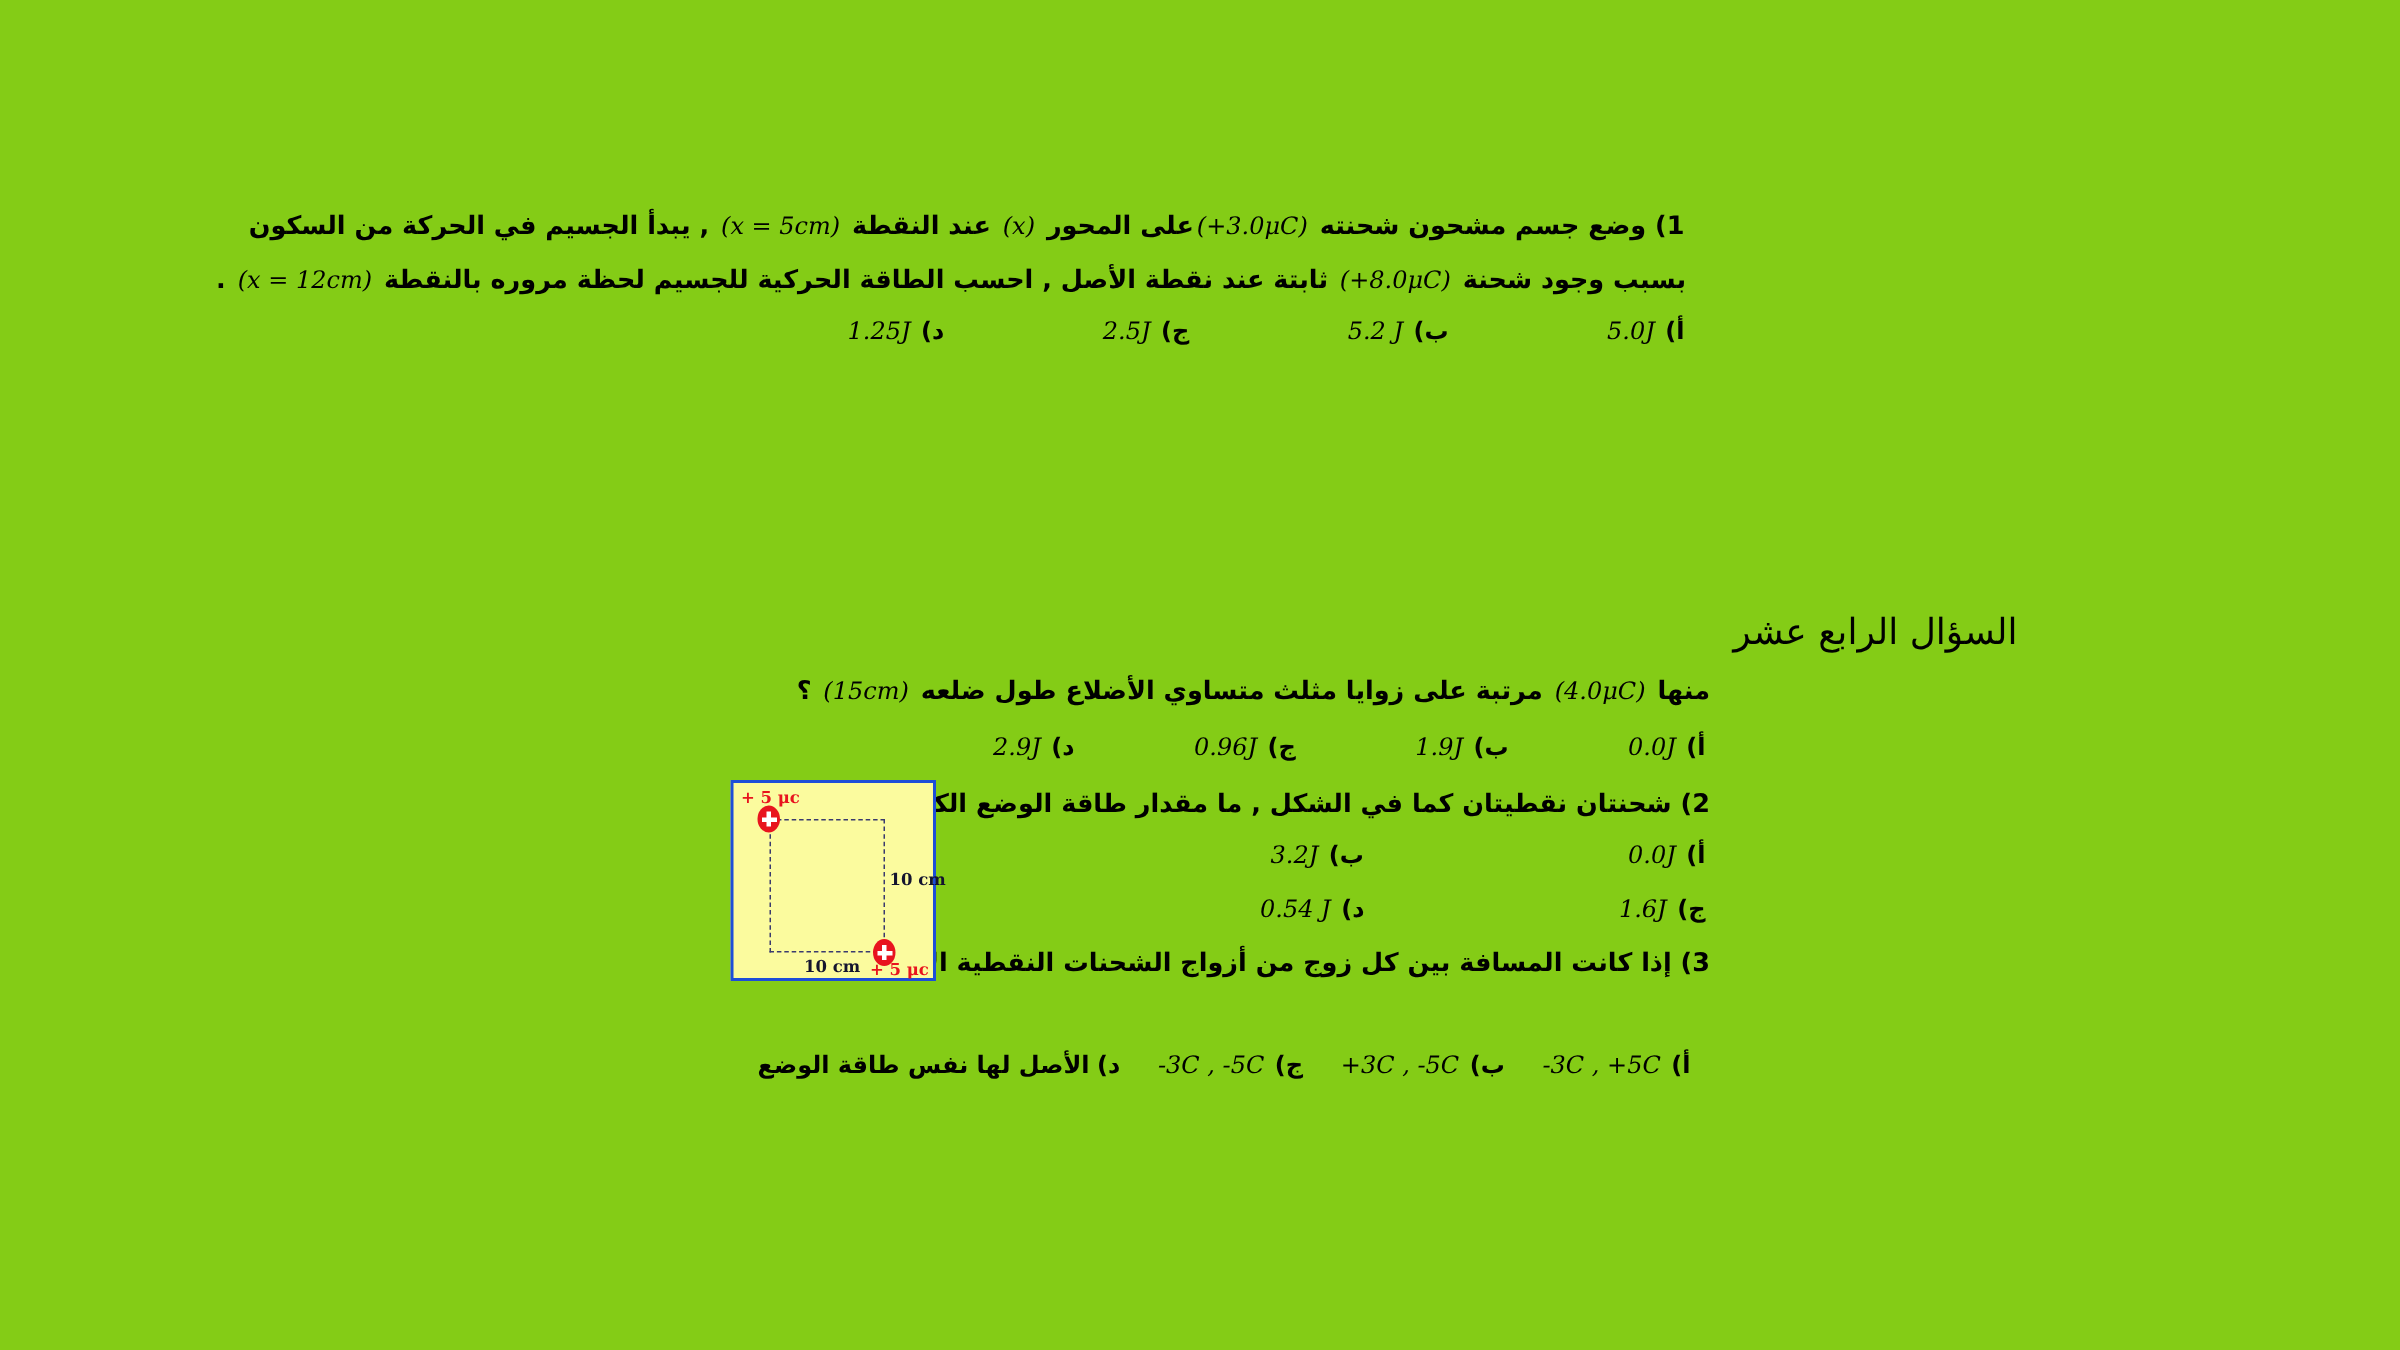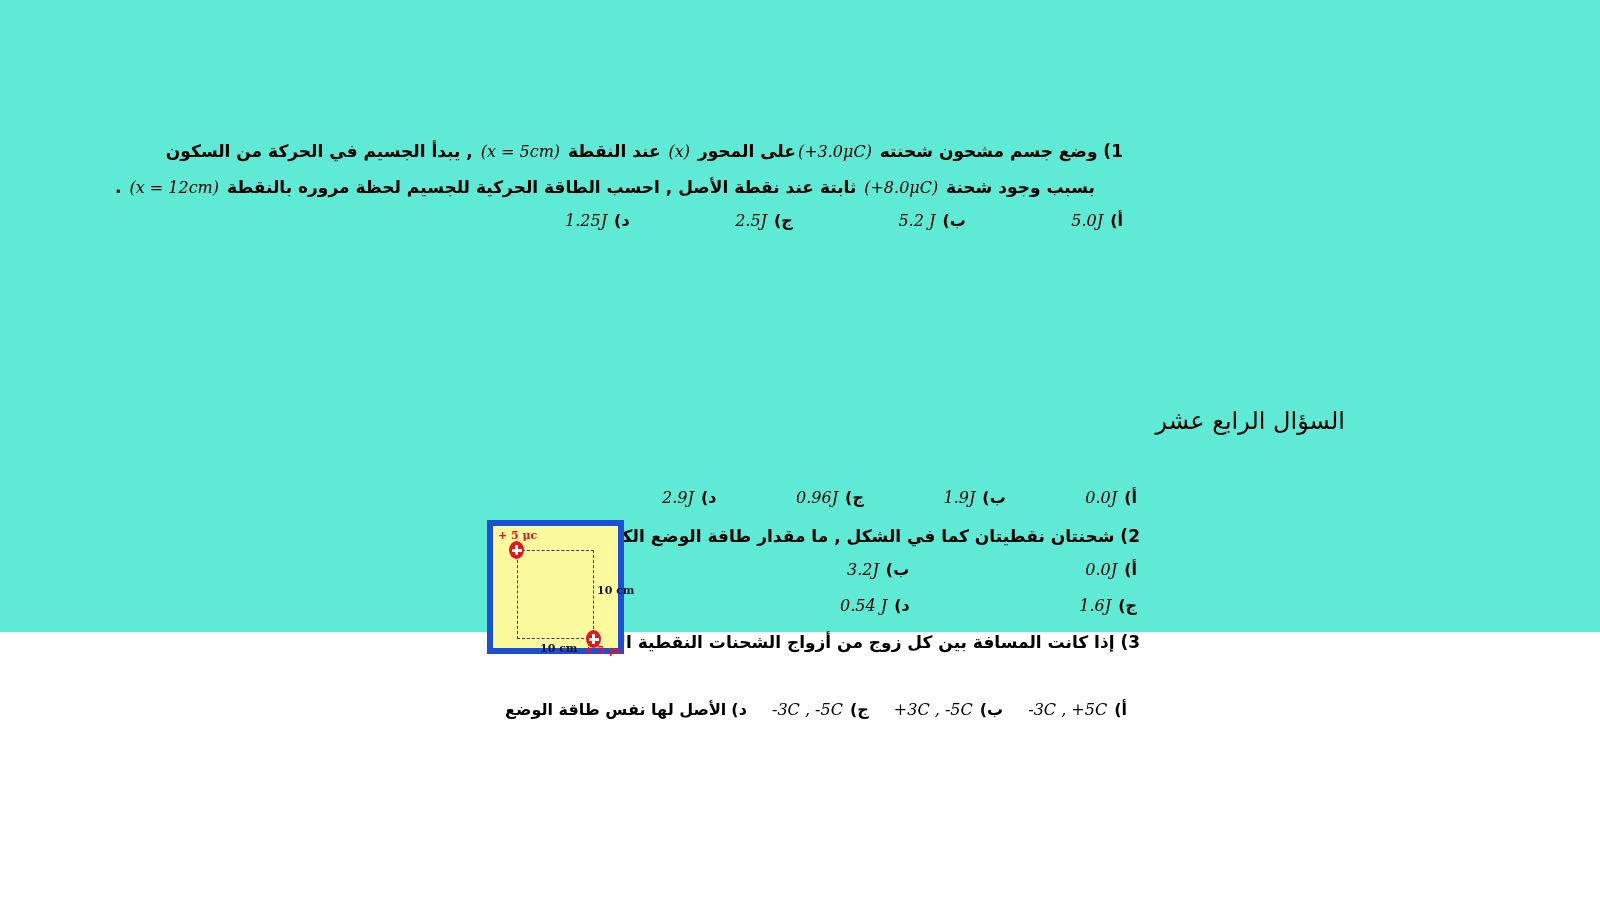--- a/index.html
+++ b/index.html
@@ -1,36 +1,36 @@
 <!DOCTYPE html>
 <html lang="ar"><head>
 <meta charset="utf-8">
 <style>
   html,body{margin:0;padding:0;}
   body{width:1600px;height:900px;background:#ffffff;overflow:hidden;}
-  .page{position:relative;width:1600px;height:632px;background:#5eead4;color:#000;
+  .page{position:relative;width:1600px;height:900px;background:#84cc16;color:#000;
         font-family:"DejaVu Sans",sans-serif;}
   
   .line{position:absolute;direction:rtl;white-space:nowrap;text-align:right;
         font-size:17px;font-weight:bold;line-height:1.5;color:#000;}
   .ar{font-family:"DejaVu Sans",sans-serif;}
   .math{font-family:"DejaVu Serif",serif;font-style:italic;font-weight:normal;
         font-size:16px;direction:ltr;unicode-bidi:embed;padding:0 2px;}
   
   .sec-label{position:absolute;direction:rtl;white-space:nowrap;
              font-size:24px;font-weight:normal;color:#000;margin-left:40px;}
   
   .opt-row{position:absolute;direction:rtl;display:flex;justify-content:space-between;
            align-items:baseline;}
   .opt{white-space:nowrap;direction:rtl;font-weight:bold;font-size:16px;}
   .opt .letter{margin-left:5px;}
   .opt .math{font-size:16px;margin-top:36px;}
   
   .figure{position:absolute;left:487px;top:520px;width:137px;height:134px;
-          background:#fbfb9e;border:6px solid #1d4ed8;box-sizing:border-box;}
+          background:#fbfb9e;border:2px solid #1d4ed8;box-sizing:border-box;}
   .dsq{position:absolute;left:24px;top:24px;width:77px;height:89px;
        border:1.8px dashed #3a3a6e;box-sizing:border-box;}
   .charge{position:absolute;width:15px;height:18px;background:#e8141e;border-radius:50%;}
   .charge .ph{position:absolute;left:2.5px;top:7.5px;width:10px;height:3px;background:#fff;}
   .charge .pv{position:absolute;left:6px;top:4px;width:3px;height:10px;background:#fff;}
   .charge-tl{left:16px;top:15px;}
   .charge-br{left:93px;top:104px;}
   .fig-label{position:absolute;font-family:"DejaVu Serif",serif;font-weight:bold;
              font-size:11px;white-space:nowrap;line-height:1;}
   .red{color:#e8141e;}
@@ -41,32 +41,35 @@
   .lbl-br{left:91px;top:119px;}
 </style>
 </head>
 <body>
 
 <div class="page">
 
   <div class="line" style="top:139px;right:477px;">
     <span class="ar">1) وضع جسم مشحون شحنته </span><span class="math" dir="ltr">(+3.0μC)</span><span class="ar">على المحور </span><span class="math" dir="ltr">(x)</span><span class="ar"> عند النقطة </span><span class="math" dir="ltr">(x = 5cm)</span><span class="ar"> , يبدأ الجسيم في الحركة من السكون</span>
   </div>
-  <div class="line" style="top:175px;right:505px;">
+  <div class="line" style="top:175px;right:476px;">
     <span class="ar">بسبب وجود شحنة </span><span class="math" dir="ltr">(+8.0μC)</span><span class="ar"> ثابتة عند نقطة الأصل , احسب الطاقة الحركية للجسيم لحظة مروره بالنقطة </span><span class="math" dir="ltr">(x = 12cm)</span><span class="ar"> .</span>
   </div>
   <div class="opt-row" style="top:211px;left:563px;width:560px;">
     <div class="opt"><span class="ar letter">أ)</span><span class="math" dir="ltr">5.0J</span></div>
     <div class="opt"><span class="ar letter">ب)</span><span class="math" dir="ltr">5.2 J</span></div>
     <div class="opt"><span class="ar letter">ج)</span><span class="math" dir="ltr">2.5J</span></div>
     <div class="opt"><span class="ar letter">د)</span><span class="math" dir="ltr">1.25J</span></div>
   </div>
 
   <div class="sec-label" style="top:407px;right:255px;">السؤال الرابع عشر</div>
 
+  <div class="line" style="top:449px;right:460px;">
+    <span class="ar">منها </span><span class="math" dir="ltr">(4.0μC)</span><span class="ar"> مرتبة على زوايا مثلث متساوي الأضلاع طول ضلعه </span><span class="math" dir="ltr">(15cm)</span><span class="ar"> ؟</span>
+  </div>
   <div class="opt-row" style="top:488px;left:660px;width:477px;">
     <div class="opt"><span class="ar letter">أ)</span><span class="math" dir="ltr">0.0J</span></div>
     <div class="opt"><span class="ar letter">ب)</span><span class="math" dir="ltr">1.9J</span></div>
     <div class="opt"><span class="ar letter">ج)</span><span class="math" dir="ltr">0.96J</span></div>
     <div class="opt"><span class="ar letter">د)</span><span class="math" dir="ltr">2.9J</span></div>
   </div>
 
   <div class="line" style="top:524px;right:460px;">
     <span class="ar">2) شحنتان نقطيتان كما في الشكل , ما مقدار طاقة الوضع الكهربائية للنظام .</span>
   </div>

